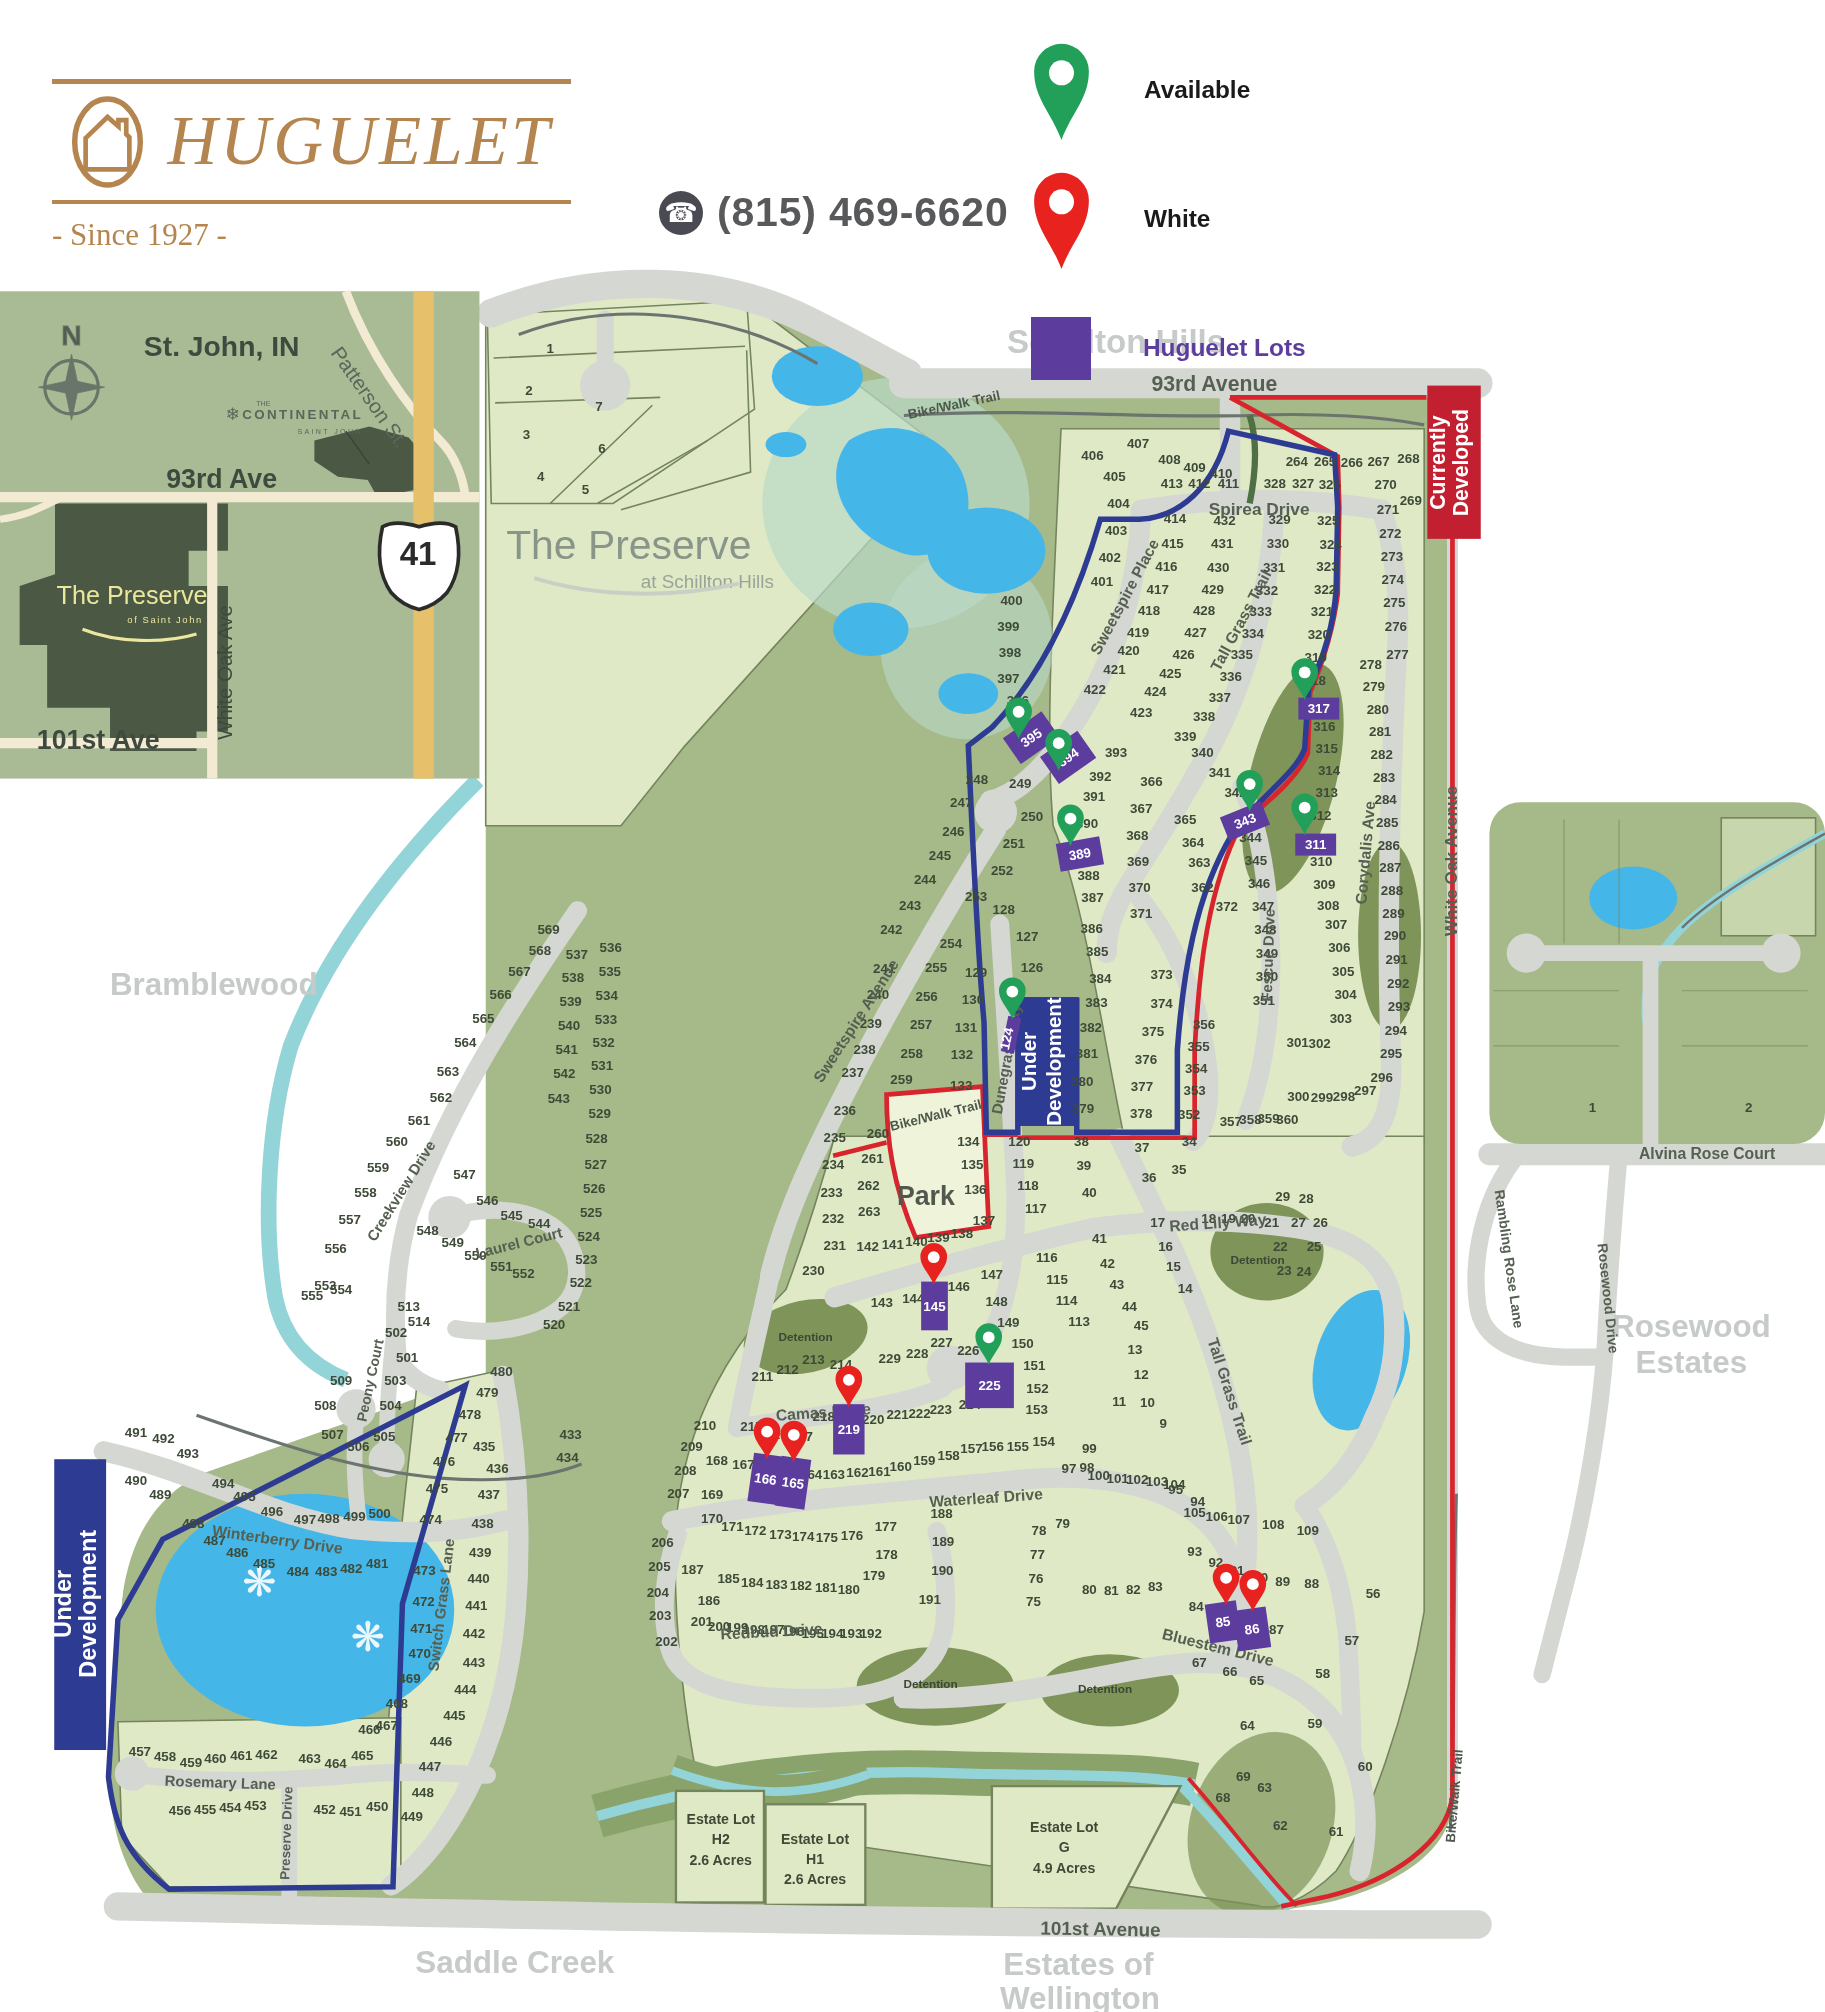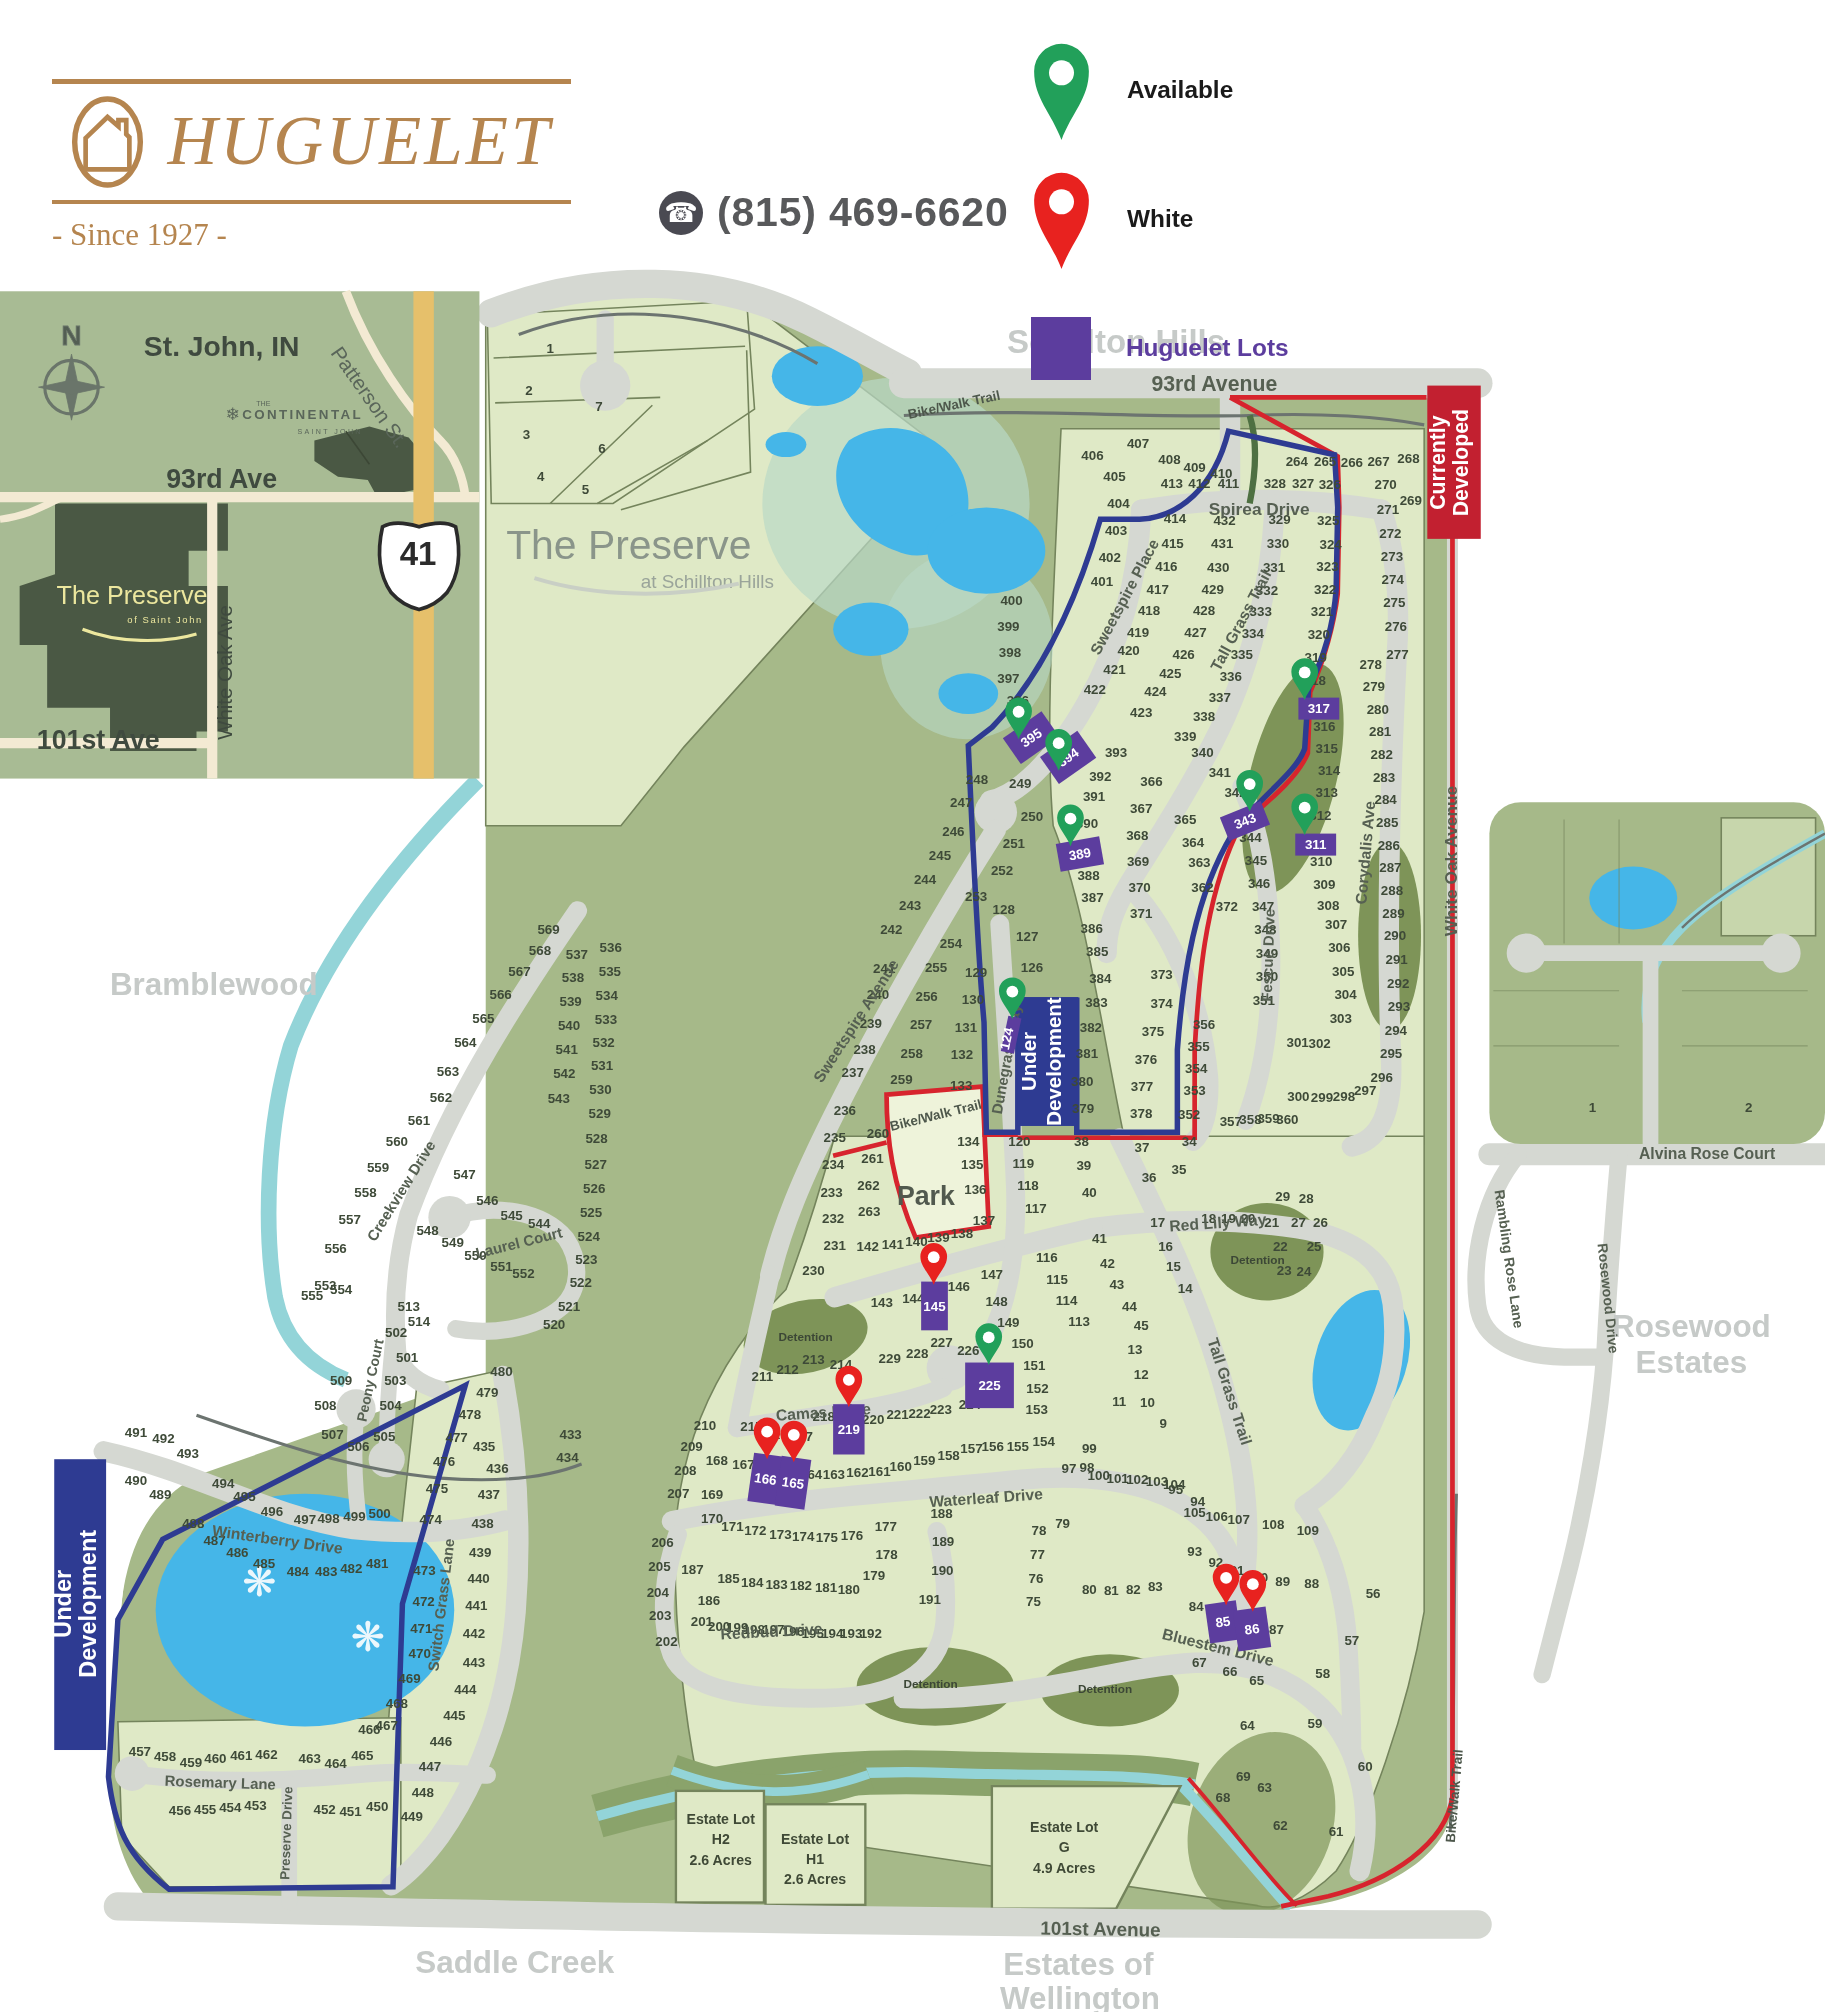--- a/index.html
+++ b/index.html
@@ -11,21 +11,21 @@
   .logo-mid{display:flex;align-items:center;justify-content:center;gap:22px;padding:11px 0;}
   .logo-name{font-family:"Liberation Serif","DejaVu Serif",serif;font-style:italic;font-weight:normal;
              font-size:69px;color:#b5854f;letter-spacing:3.1px;line-height:1;}
   .logo-since{font-family:"Liberation Serif","DejaVu Serif",serif;
               font-size:31px;color:#b5854f;margin-top:12.6px;}
   .phone{position:absolute;left:659px;top:189px;display:flex;align-items:center;gap:14px;}
   .phone-ico{width:44px;height:44px;border-radius:50%;background:#4a4a52;color:#fff;
              display:flex;align-items:center;justify-content:center;font-size:27px;}
   .phone-num{font-size:41px;font-weight:bold;color:#58595b;letter-spacing:0.8px;}
   .legend{position:absolute;left:1031px;top:39px;width:440px;}
-  .legend-row{display:flex;align-items:center;gap:35px;margin-bottom:27px;height:102px;}
+  .legend-row{display:flex;align-items:center;gap:52px;margin-bottom:27px;height:102px;}
   .legend-label{font-size:24.4px;font-weight:bold;color:#1a1a1a;}
   .legend-label.purple{color:#5c3d9e;}
   .legend-sq{width:60px;height:63px;background:#5c3d9e;margin-left:0px;}
 </style>
 </head>
 <body>
 <div class="canvas">
 
 <svg id="map" width="1825" height="2013" viewBox="0 0 2322 2560" style="position:absolute;left:0;top:0;">
 

